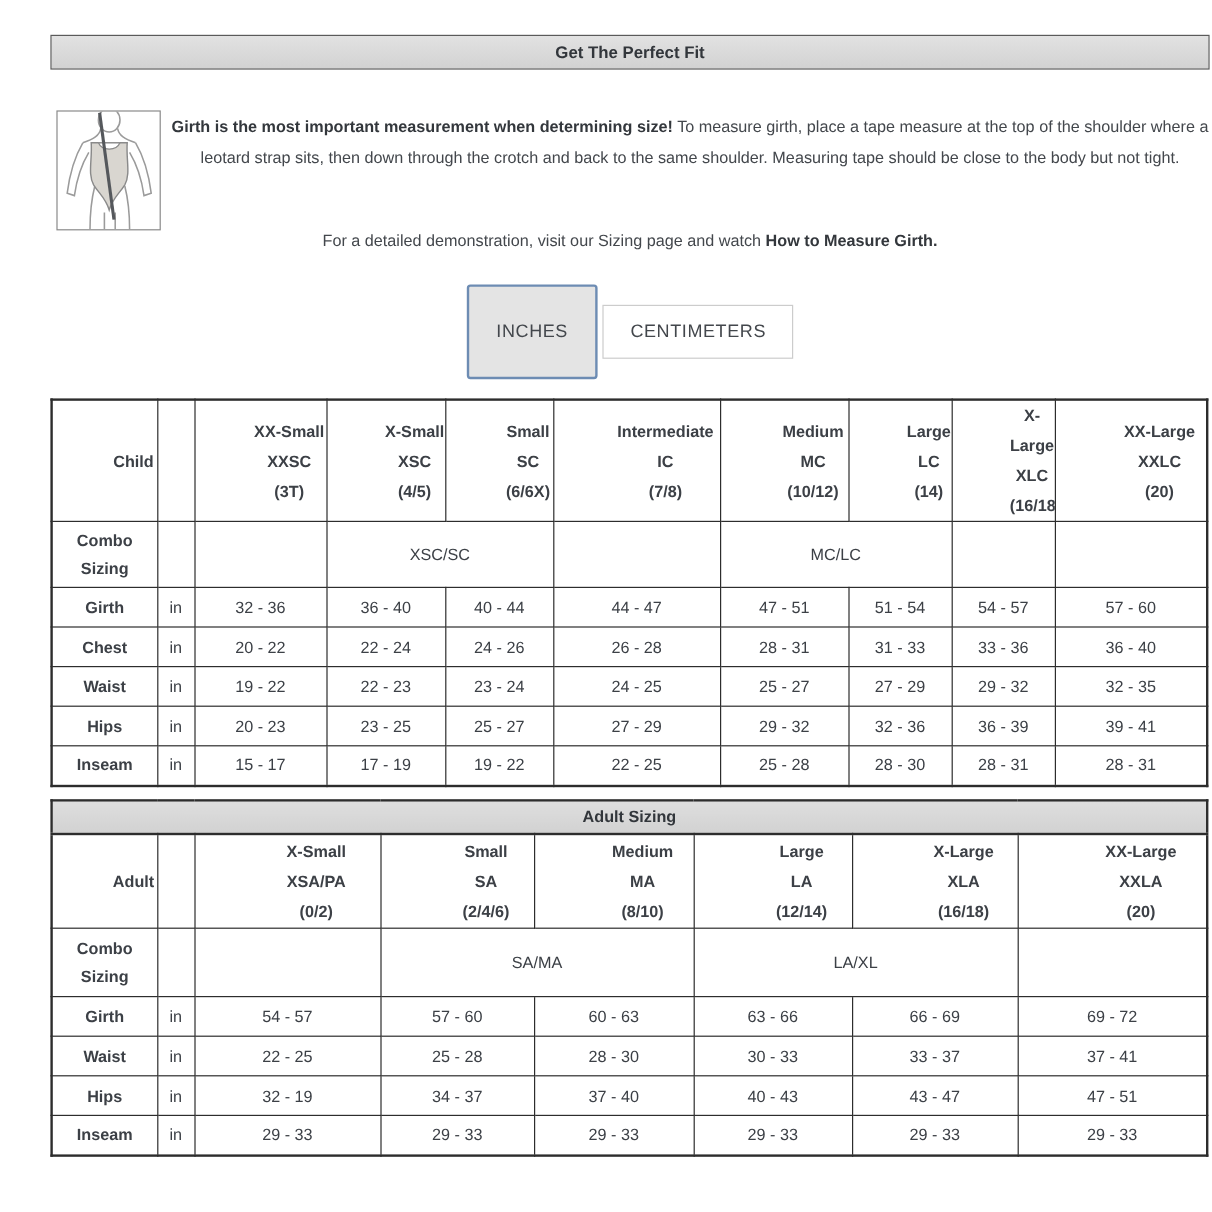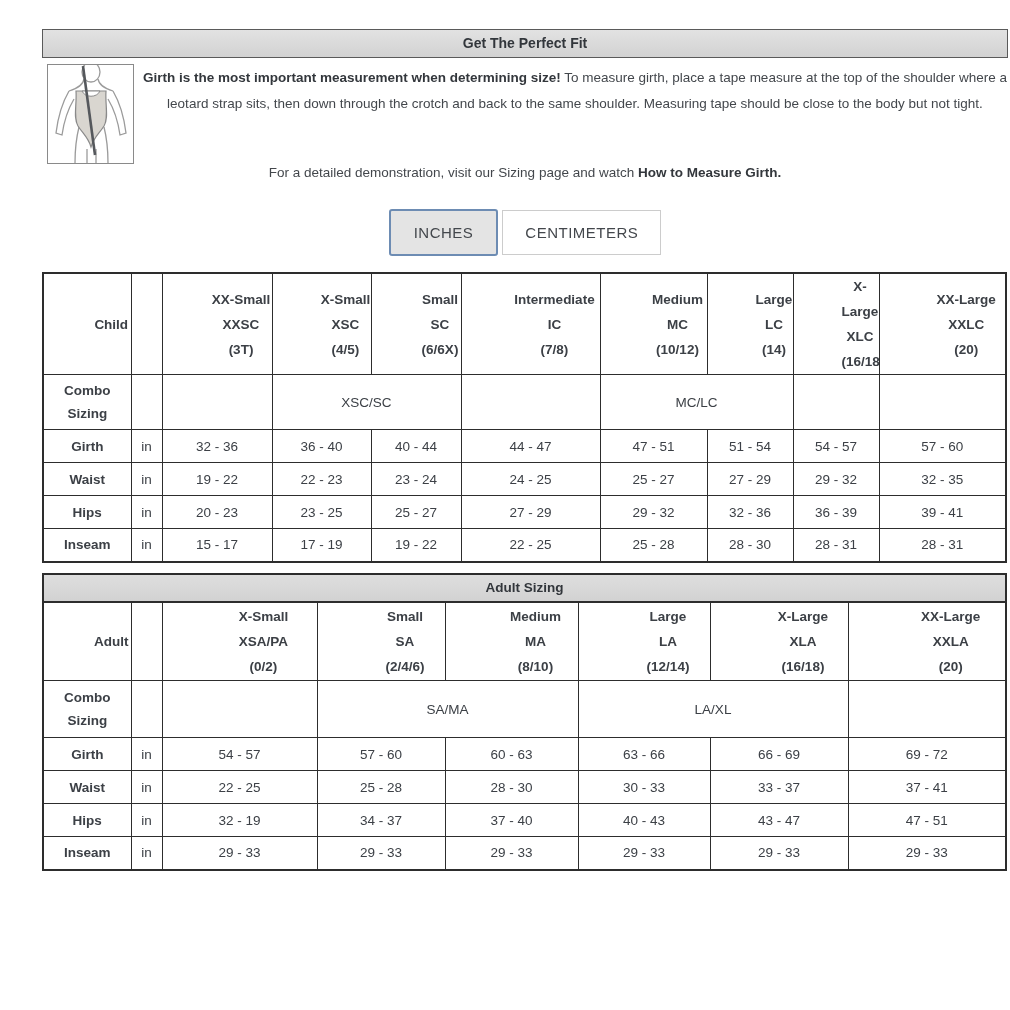--- a/index.html
+++ b/index.html
@@ -16,21 +16,21 @@
   .title-bar {
     width: 966px; height: 29px;
     background: linear-gradient(#e2e2e2, #d2d2d2);
     border: 1px solid #5a5a5a;
     text-align: center;
     font-size: 14px; font-weight: bold; color: #32363b;
     line-height: 27px;
   }
 
   
-  .intro { position: relative; min-height: 97px; width: 966px; }
+  .intro { position: relative; min-height: 97px; width: 966px; margin-top: 28px; }
   .figure-box {
     position: absolute; left: 5px; top: 6px;
     width: 87px; height: 100px;
     border: 1px solid #8a8a8a; background: #ffffff;
   }
   .intro-text {
     margin-left: 100px; padding-top: 7px;
     text-align: center;
     font-size: 13.5px; line-height: 26px; color: #43474c;
   }
@@ -46,21 +46,21 @@
   .btn {
     display: inline-block; vertical-align: middle;
     font-family: "Liberation Sans", sans-serif;
     font-size: 15px; color: #43474c; letter-spacing: 0.5px;
     cursor: pointer;
   }
   .btn-inches {
     background: #e4e4e4;
     border: 2px solid #6d8cb3;
     border-radius: 3px;
-    padding: 13px 23px;
+    padding: 29px 23px;
     margin-right: 4px;
   }
   .btn-cm {
     background: #ffffff;
     border: 1px solid #cccccc;
     padding: 13px 22px;
   }
 
   .guide-note {
     margin-top: 23px; width: 966px;
@@ -174,20 +174,32 @@
           <td>32 - 36</td>
           <td>36 - 40</td>
           <td>40 - 44</td>
           <td>44 - 47</td>
           <td>47 - 51</td>
           <td>51 - 54</td>
           <td>54 - 57</td>
           <td>57 - 60</td>
         </tr>
         <tr class="data-row">
+          <th class="label-cell">Chest</th>
+          <td class="unit-cell">in</td>
+          <td>20 - 22</td>
+          <td>22 - 24</td>
+          <td>24 - 26</td>
+          <td>26 - 28</td>
+          <td>28 - 31</td>
+          <td>31 - 33</td>
+          <td>33 - 36</td>
+          <td>36 - 40</td>
+        </tr>
+        <tr class="data-row">
           <th class="label-cell">Waist</th>
           <td class="unit-cell">in</td>
           <td>19 - 22</td>
           <td>22 - 23</td>
           <td>23 - 24</td>
           <td>24 - 25</td>
           <td>25 - 27</td>
           <td>27 - 29</td>
           <td>29 - 32</td>
           <td>32 - 35</td>

